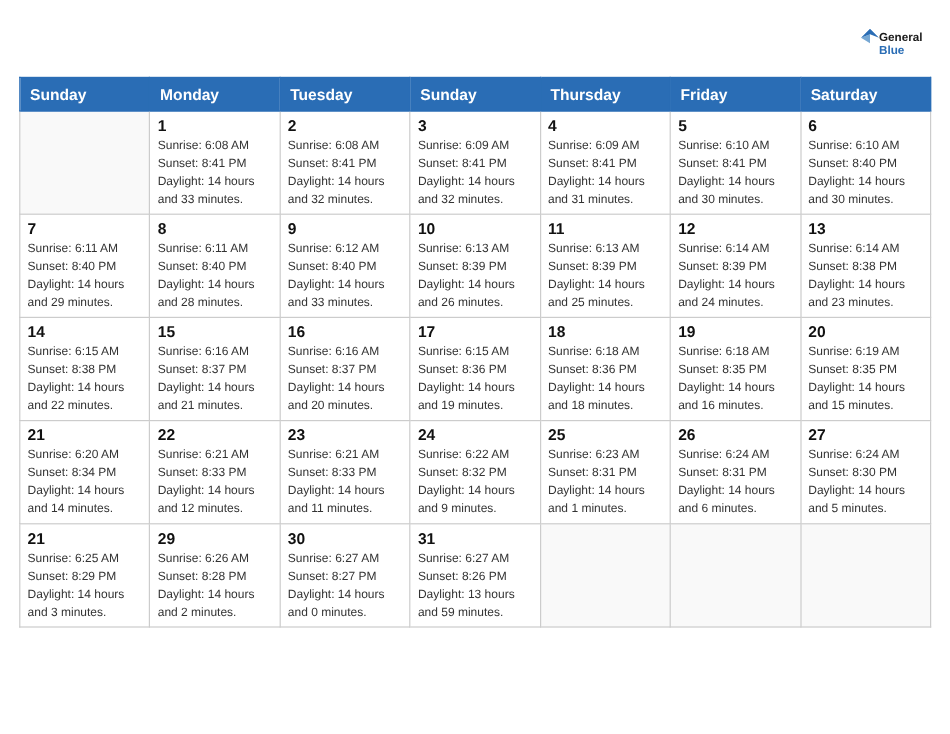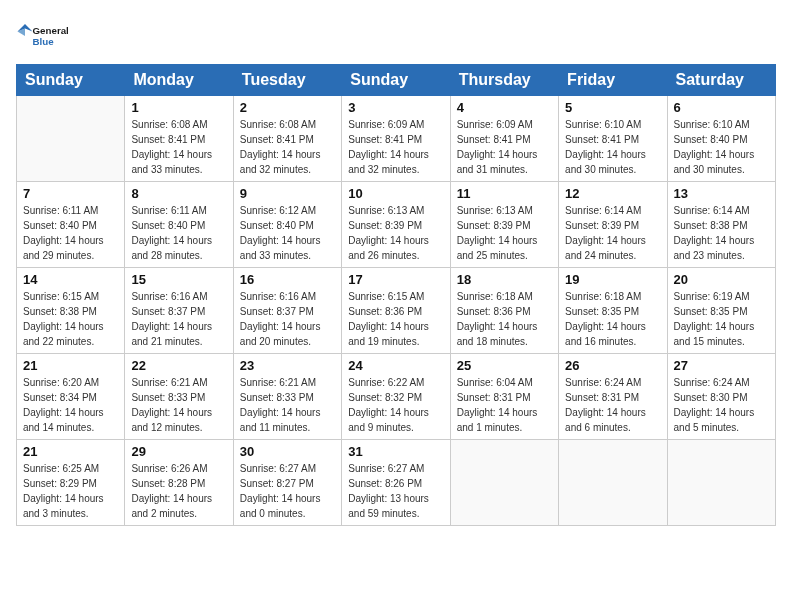--- a/index.html
+++ b/index.html
@@ -5,21 +5,21 @@
     * { box-sizing: border-box; margin: 0; padding: 0; }
     body {
       font-family: Arial, sans-serif;
       background: #fff;
       width: 792px;
       min-height: 612px;
       padding: 16px;
     }
     .header-area {
       display: flex;
-      justify-content: flex-start;
+      justify-content: flex-end;
       align-items: flex-start;
       margin-bottom: 8px;
     }
     .logo {
       display: flex;
       align-items: center;
       gap: 4px;
     }
     .title-area {
       text-align: right;
@@ -35,21 +35,21 @@
       color: #333;
     }
     .calendar {
       width: 100%;
       border-collapse: collapse;
       border: 1px solid #ccc;
     }
     .calendar th {
       background-color: #2a6db5;
       color: #fff;
-      font-size: 16px;
+      font-size: 13px;
       font-weight: bold;
       text-align: left;
       padding: 6px 8px;
       border: 1px solid #2a6db5;
     }
     .calendar td {
       vertical-align: top;
       padding: 4px 6px;
       border: 1px solid #ccc;
       width: calc(100% / 7);
@@ -276,21 +276,21 @@
         </td>
         <td>
           <span class="day-number">24</span>
           <div class="day-info">Sunrise: 6:22 AM</div>
           <div class="day-info">Sunset: 8:32 PM</div>
           <div class="day-info">Daylight: 14 hours</div>
           <div class="day-info">and 9 minutes.</div>
         </td>
         <td>
           <span class="day-number">25</span>
-          <div class="day-info">Sunrise: 6:04 AM</div>
+          <div class="day-info">Sunrise: 6:23 AM</div>
           <div class="day-info">Sunset: 8:31 PM</div>
           <div class="day-info">Daylight: 14 hours</div>
           <div class="day-info">and 1 minutes.</div>
         </td>
         <td>
           <span class="day-number">26</span>
           <div class="day-info">Sunrise: 6:24 AM</div>
           <div class="day-info">Sunset: 8:31 PM</div>
           <div class="day-info">Daylight: 14 hours</div>
           <div class="day-info">and 6 minutes.</div>

